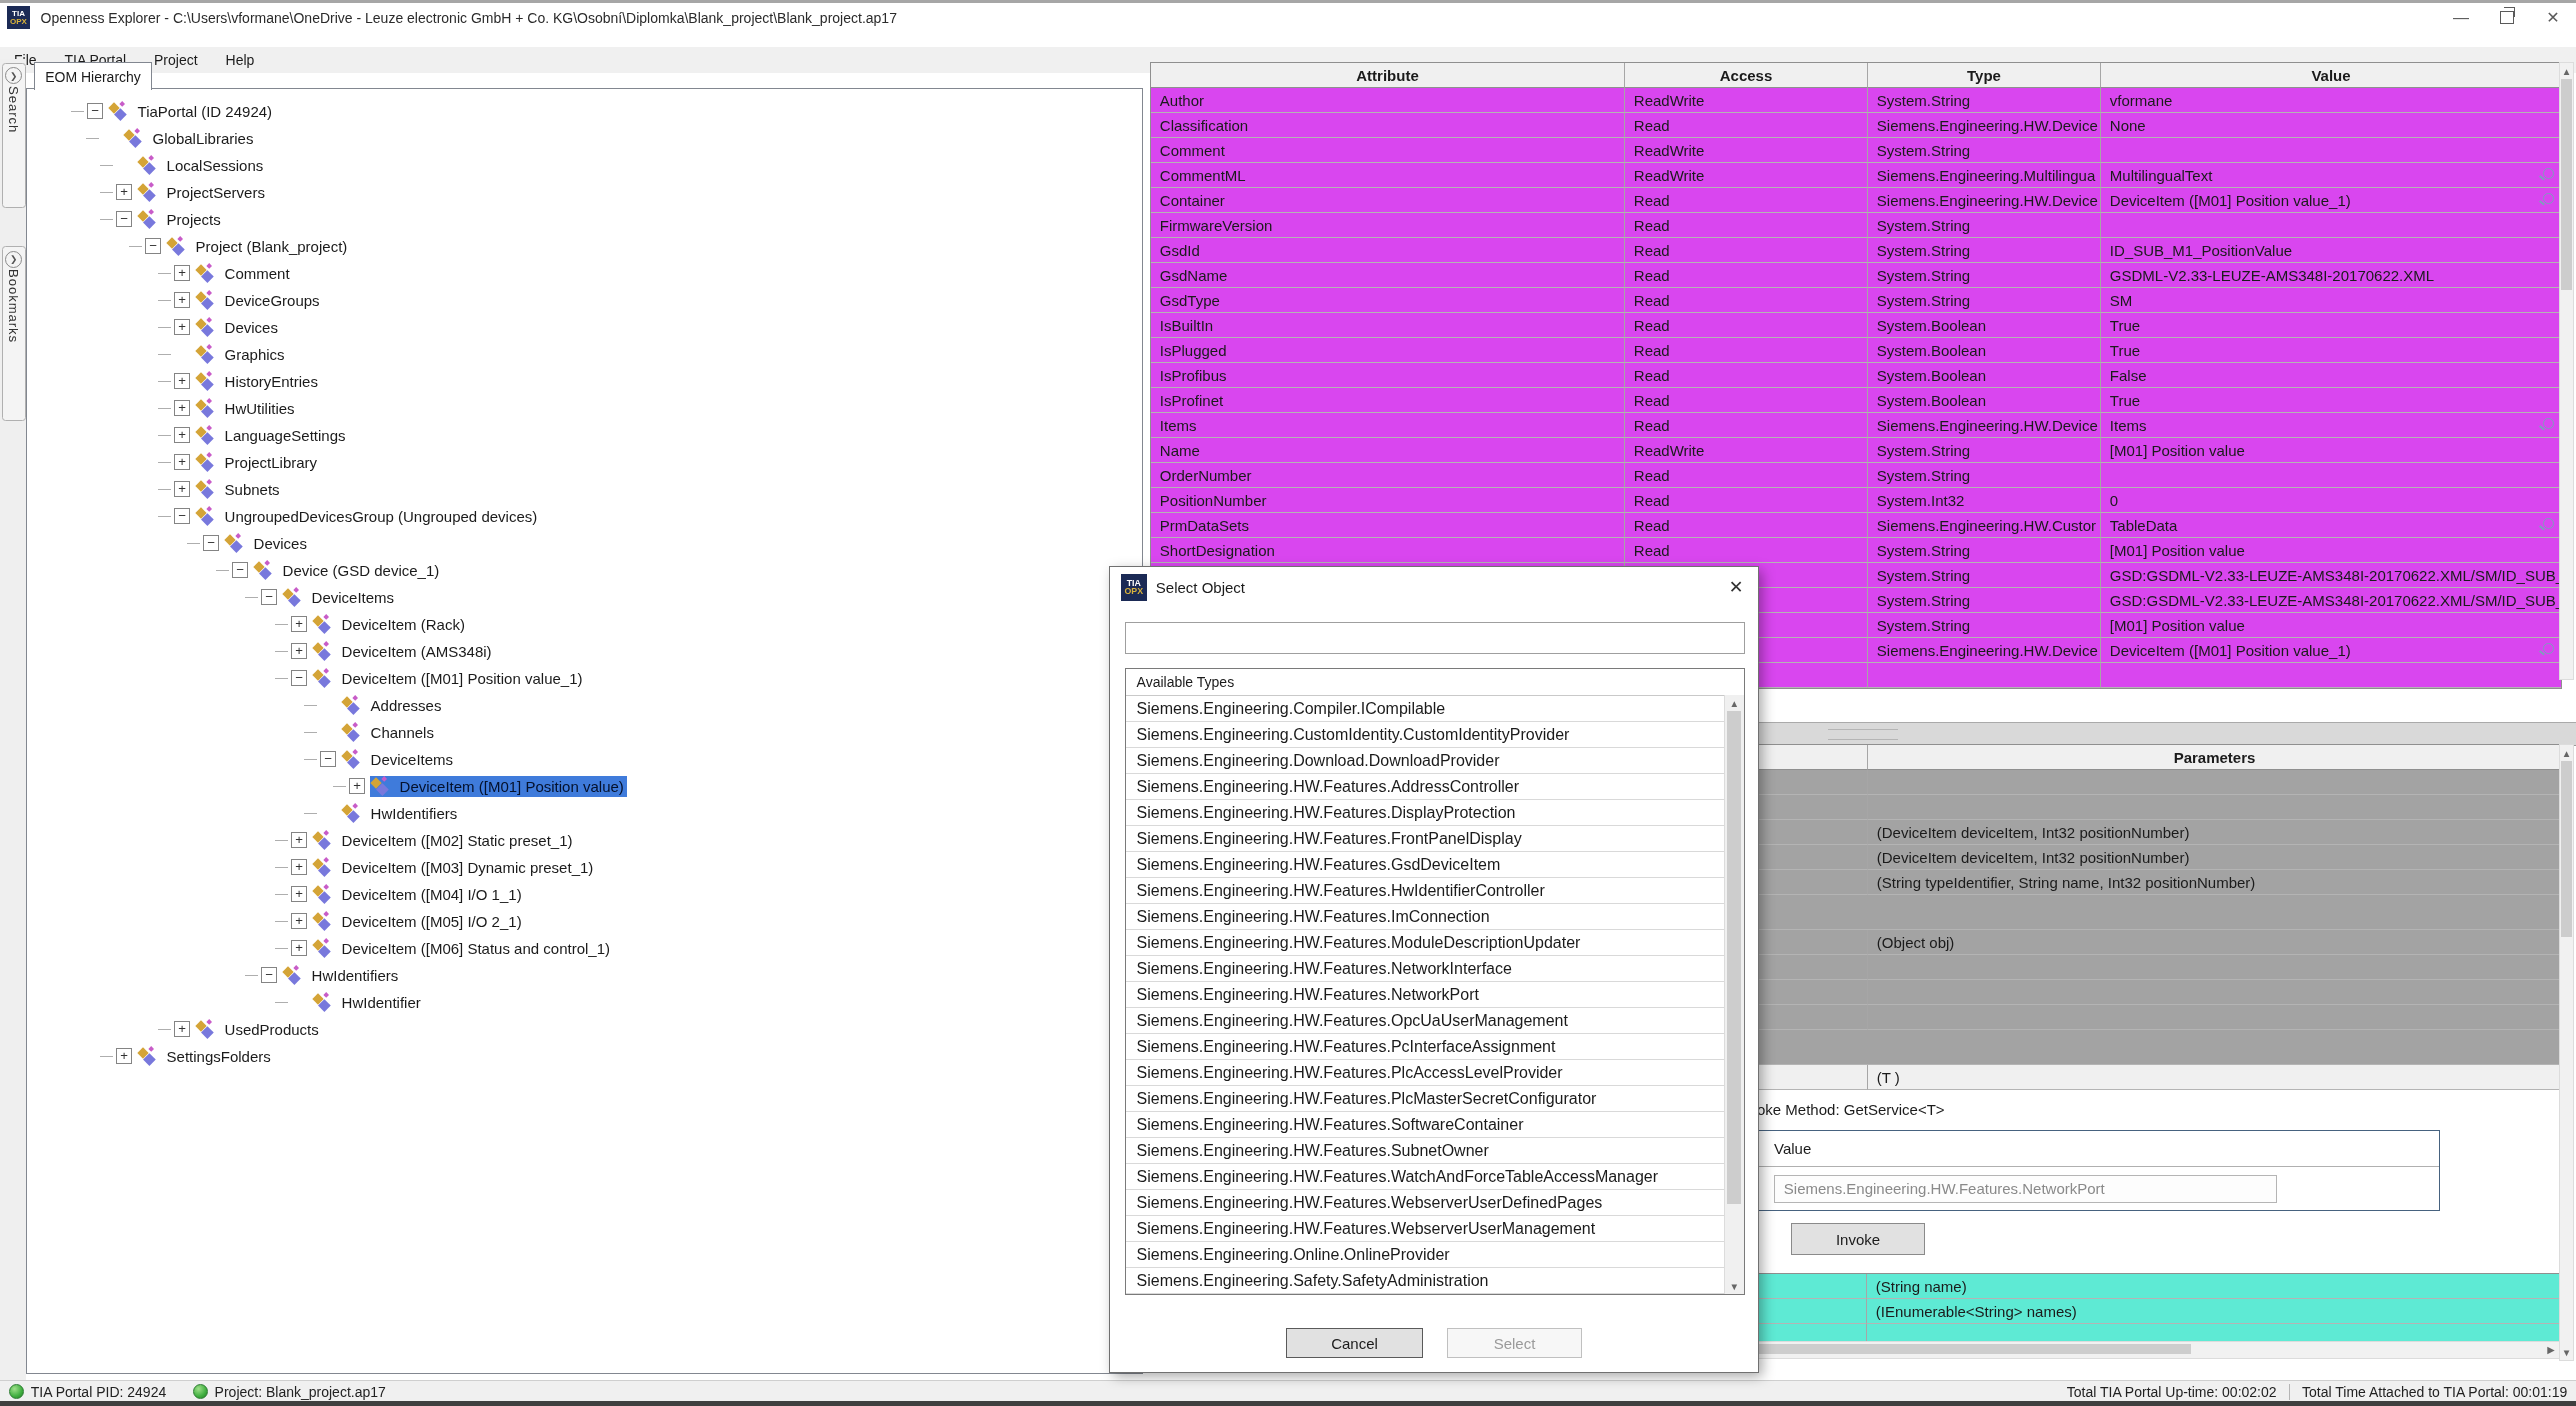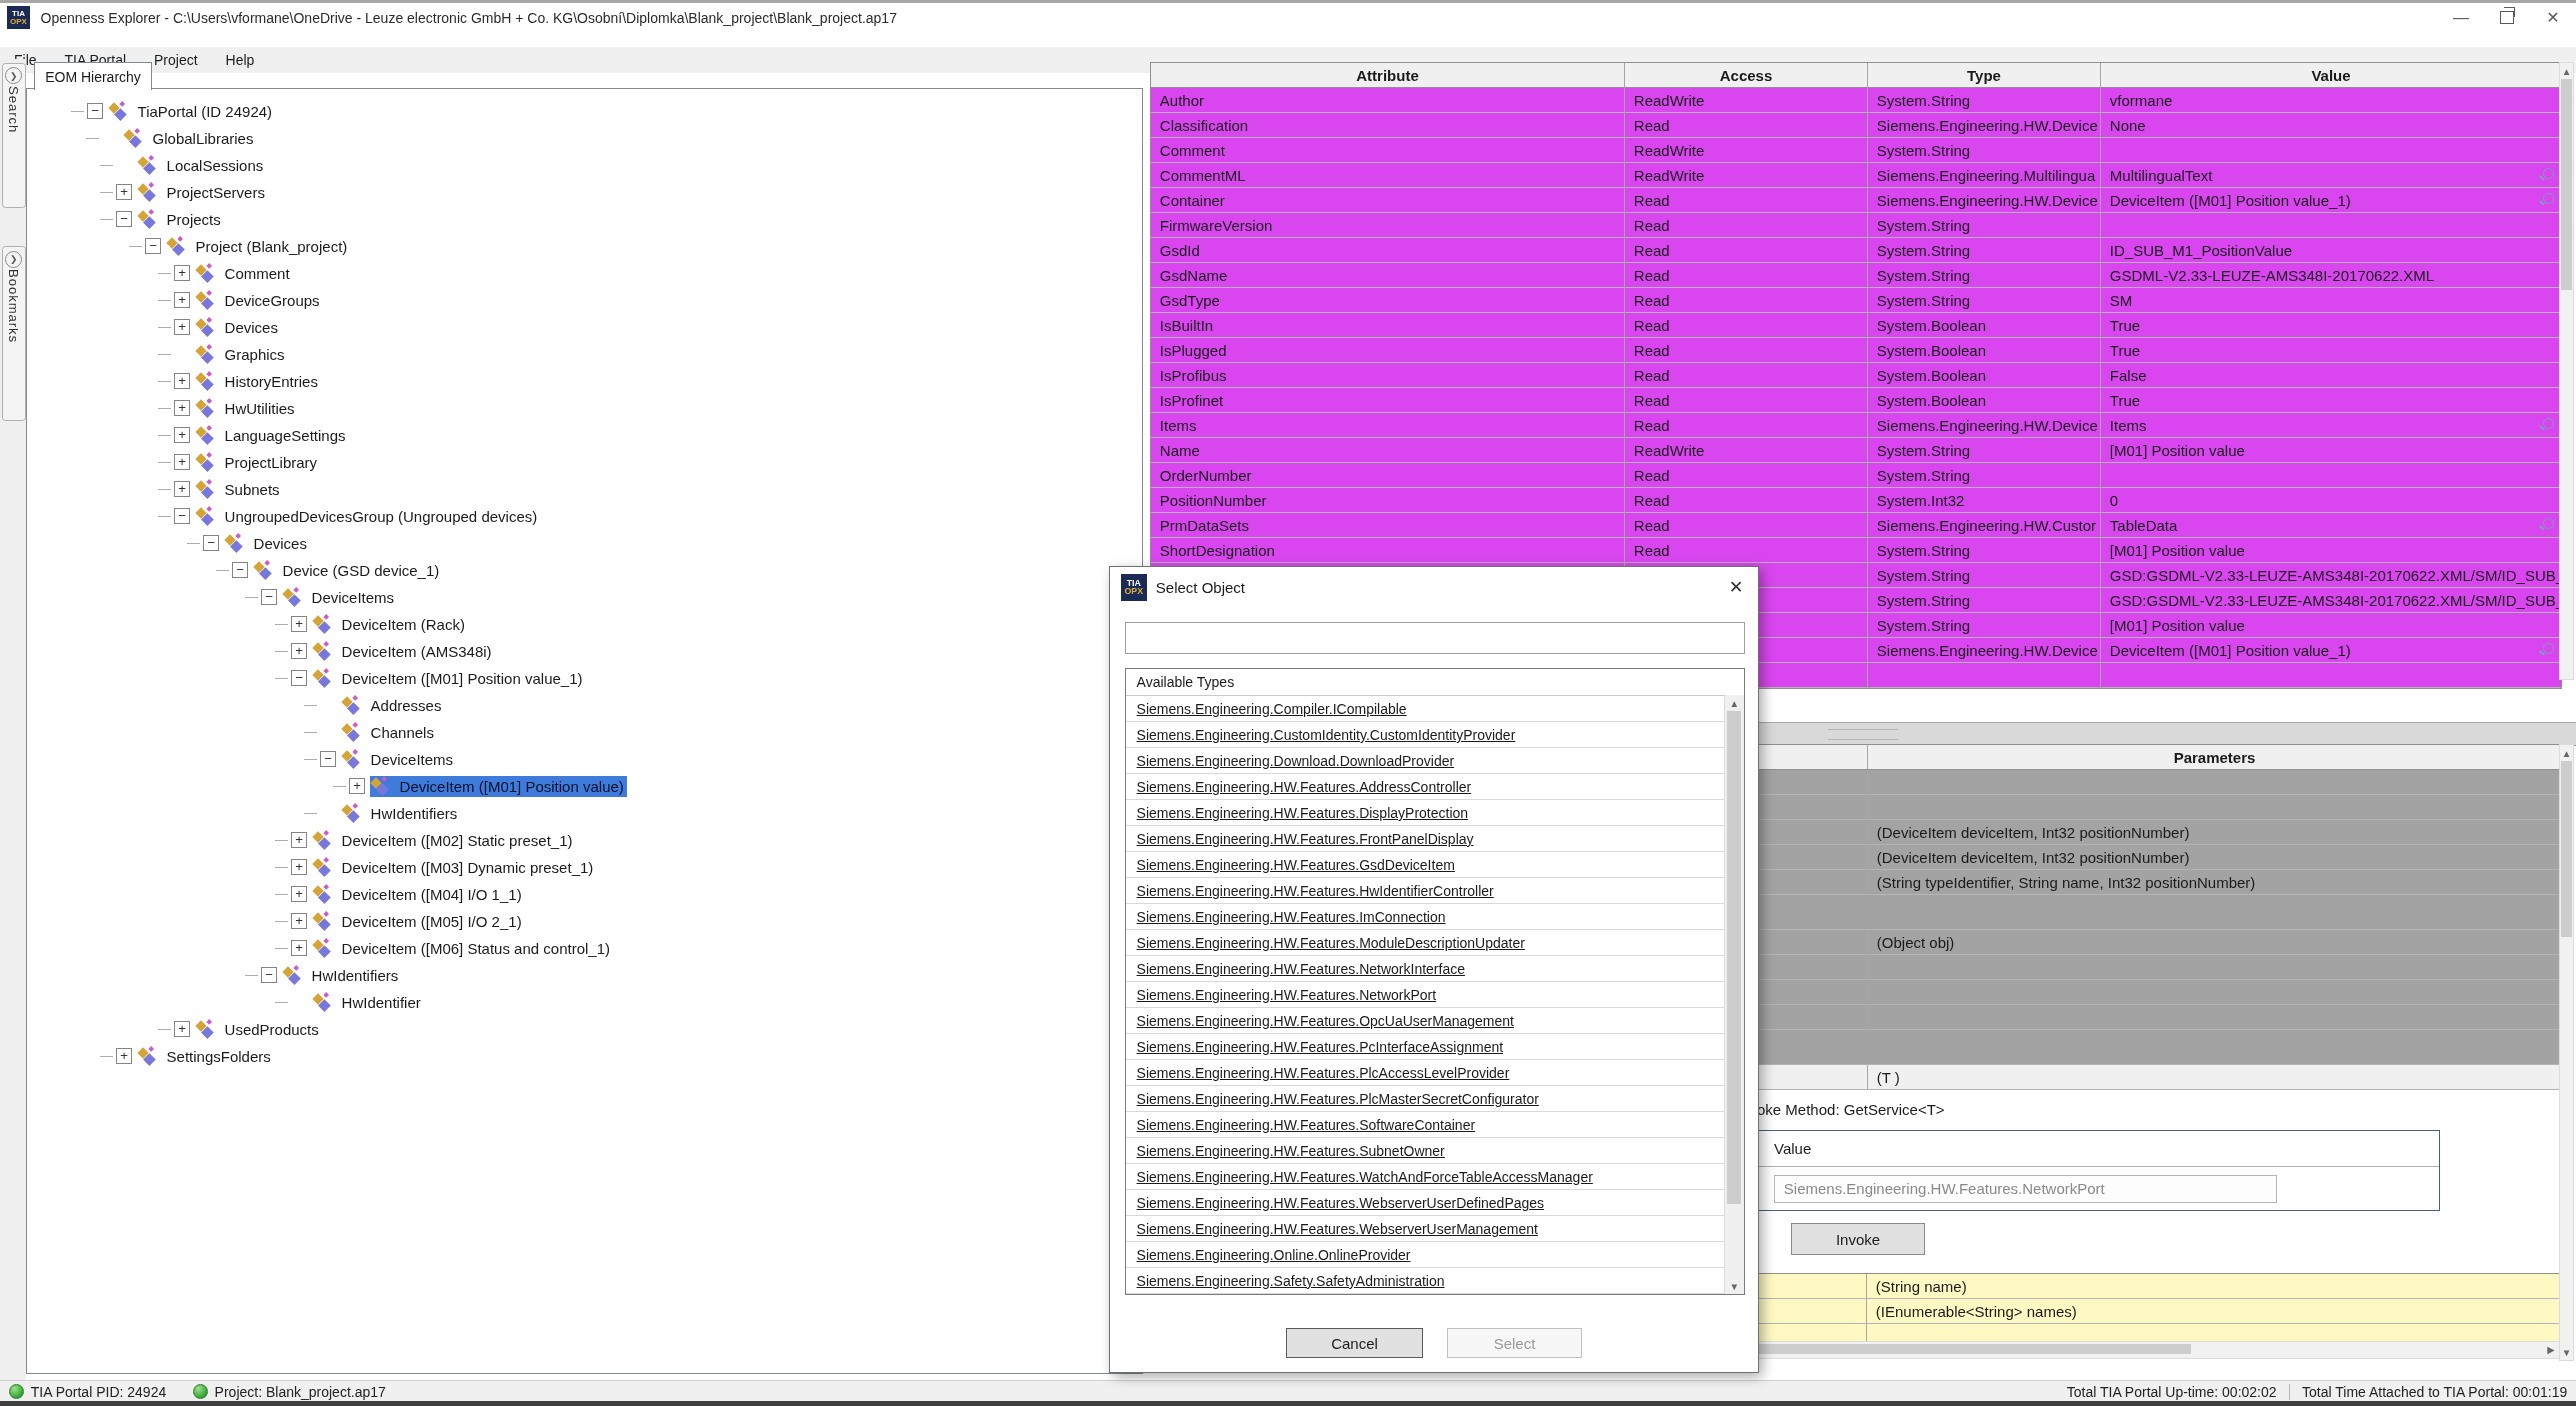--- a/index.html
+++ b/index.html
@@ -72,43 +72,43 @@
   #invokelabel{left:1737px;top:1101px;font-size:15px;white-space:nowrap;}
   #valuepanel{left:1718px;top:1130px;width:722px;height:81px;border:0.9px solid #46627f;background:#fff;box-sizing:border-box;}
   #valuepanel .vhead{height:35px;border-bottom:0.9px solid #b0b0b0;display:flex;align-items:center;padding-left:55px;font-size:15px;}
   #valuepanel .vbody{height:44px;display:flex;align-items:center;}
   #valuepanel .magwrap{width:55px;display:flex;justify-content:center;position:relative;height:19.4px;}
   #valuepanel .mag{left:17.6px;right:auto;top:1.8px;}
   #valueinput{width:483px;height:26.4px;border:0.9px solid #b5b5b5;background:#fdfdfd;color:#8a8a8a;font-size:15px;
               display:flex;align-items:center;padding:0 8.8px;overflow:hidden;white-space:nowrap;}
   #invokebtn{left:1791px;top:1223px;width:132px;height:30px;background:#e1e1e1;border:0.9px solid #8a8a8a;
              display:flex;align-items:center;justify-content:center;font-size:15px;}
-  #table2{left:1150px;top:1273px;width:1410px;background:#fef9c3;border-top:0.9px solid #8f8f8f;}
+  #table2{left:1150px;top:1273px;width:1410px;background:#5eead4;border-top:0.9px solid #8f8f8f;}
   
   .vscroll{width:15px;background:#f1f1f1;border:0.9px solid #dcdcdc;box-sizing:border-box;}
   .sarrow{height:16px;display:flex;align-items:center;justify-content:center;color:#666;font-size:9.7px;}
   .sthumb{background:#cdcdcd;width:11.5px;margin:0 auto;}
   #attrscroll{left:2559px;top:62px;height:618px;}
   #methscroll{left:2559px;top:744px;height:617px;display:flex;flex-direction:column;justify-content:space-between;}
   #hscroll{left:1150px;top:1341px;width:1410px;height:17.6px;background:#f1f1f1;border:0.9px solid #dcdcdc;box-sizing:border-box;display:flex;align-items:center;}
   #hscroll .htrack{flex:1;height:100%;position:relative;}
   #hscroll .hthumb{position:absolute;left:370px;top:1.8px;height:10.6px;width:670px;background:#cdcdcd;}
   #hscroll .sarrow{width:16px;height:100%;}
   
   #dialog{left:1109px;top:566px;width:650px;height:807px;background:#ffffff;border:0.9px solid #707070;
           box-shadow:3.5px 4.4px 12.3px rgba(0,0,0,0.35);z-index:10;box-sizing:border-box;}
   #dlgtitle{height:41px;display:flex;align-items:center;}
   #dlgtitle .appicon{width:26.4px;height:26.4px;margin-left:10.6px;font-size:8.8px;line-height:8.8px;}
   #dlgtitletext{margin-left:8.8px;font-size:15px;}
   #dlgclose{margin-left:auto;width:44px;height:100%;display:flex;align-items:center;justify-content:center;font-size:17.6px;color:#333;}
   #dlginput{position:absolute;left:15px;top:55px;width:620px;height:32px;border:0.9px solid #9f9f9f;background:#fff;box-sizing:border-box;}
   #dlglist{position:absolute;left:15px;top:101px;width:620px;height:627px;border:0.9px solid #7a7a7a;box-sizing:border-box;background:#fff;overflow:hidden;}
   #dlglisthead{height:26.4px;display:flex;align-items:center;padding-left:10.6px;font-size:14px;border-bottom:0.9px solid #c9c9c9;}
-  .dlgitem{height:25px;display:flex;align-items:center;padding-left:10.6px;font-size:14px;
-           border-bottom:0.9px solid #d9d9d9;margin-right:19.4px;border-right:0.9px solid #d9d9d9;white-space:nowrap;overflow:hidden;text-decoration:underline;}
+  .dlgitem{height:25px;display:flex;align-items:center;padding-left:10.6px;font-size:16px;
+           border-bottom:0.9px solid #d9d9d9;margin-right:19.4px;border-right:0.9px solid #d9d9d9;white-space:nowrap;overflow:hidden;}
   #dlgscroll{position:absolute;right:0;top:26.4px;width:19.4px;height:599px;background:#f0f0f0;border-left:0.9px solid #dcdcdc;}
   #dlgscroll .sthumb{width:14px;}
   .dlgbtn{position:absolute;height:30px;display:flex;align-items:center;justify-content:center;font-size:15px;box-sizing:border-box;}
   #cancelbtn{left:176px;top:761px;width:137px;background:#e1e1e1;border:1.8px solid #5a5a5a;}
   #selectbtn{left:337px;top:761px;width:135px;background:#f7f7f7;border:0.9px solid #c0c0c0;color:#9a9a9a;}
   
   #statusbar{left:0;top:1380px;width:2576px;height:21px;background:#f0f0f0;border-top:0.9px solid #cfcfcf;
              display:flex;align-items:center;font-size:14px;color:#222;}
   .sdot{width:15px;height:15px;border-radius:50%;margin:0 7px 0 8.8px;flex:none;
         background:radial-gradient(circle at 35% 30%, #9fe08a, #3fae3f 60%, #267a26);border:0.9px solid #2d7d32;box-sizing:border-box;}

